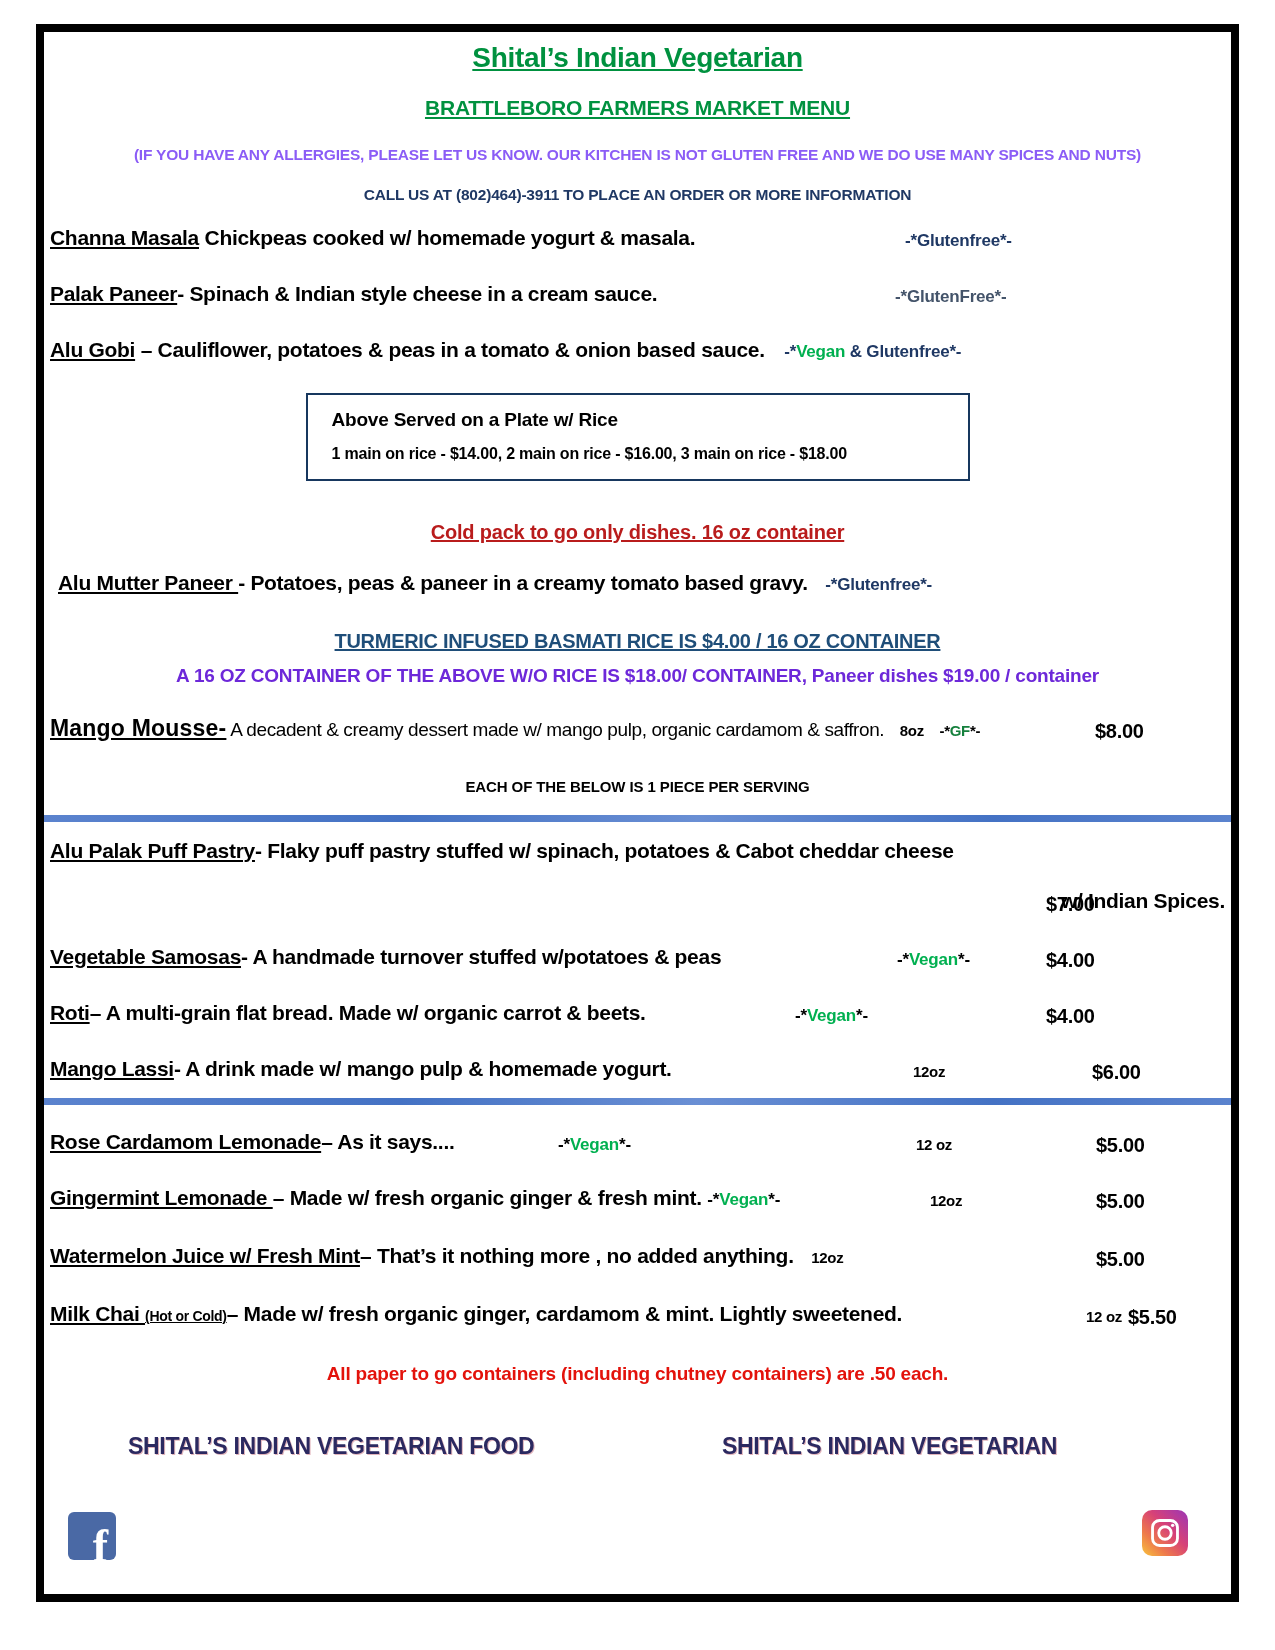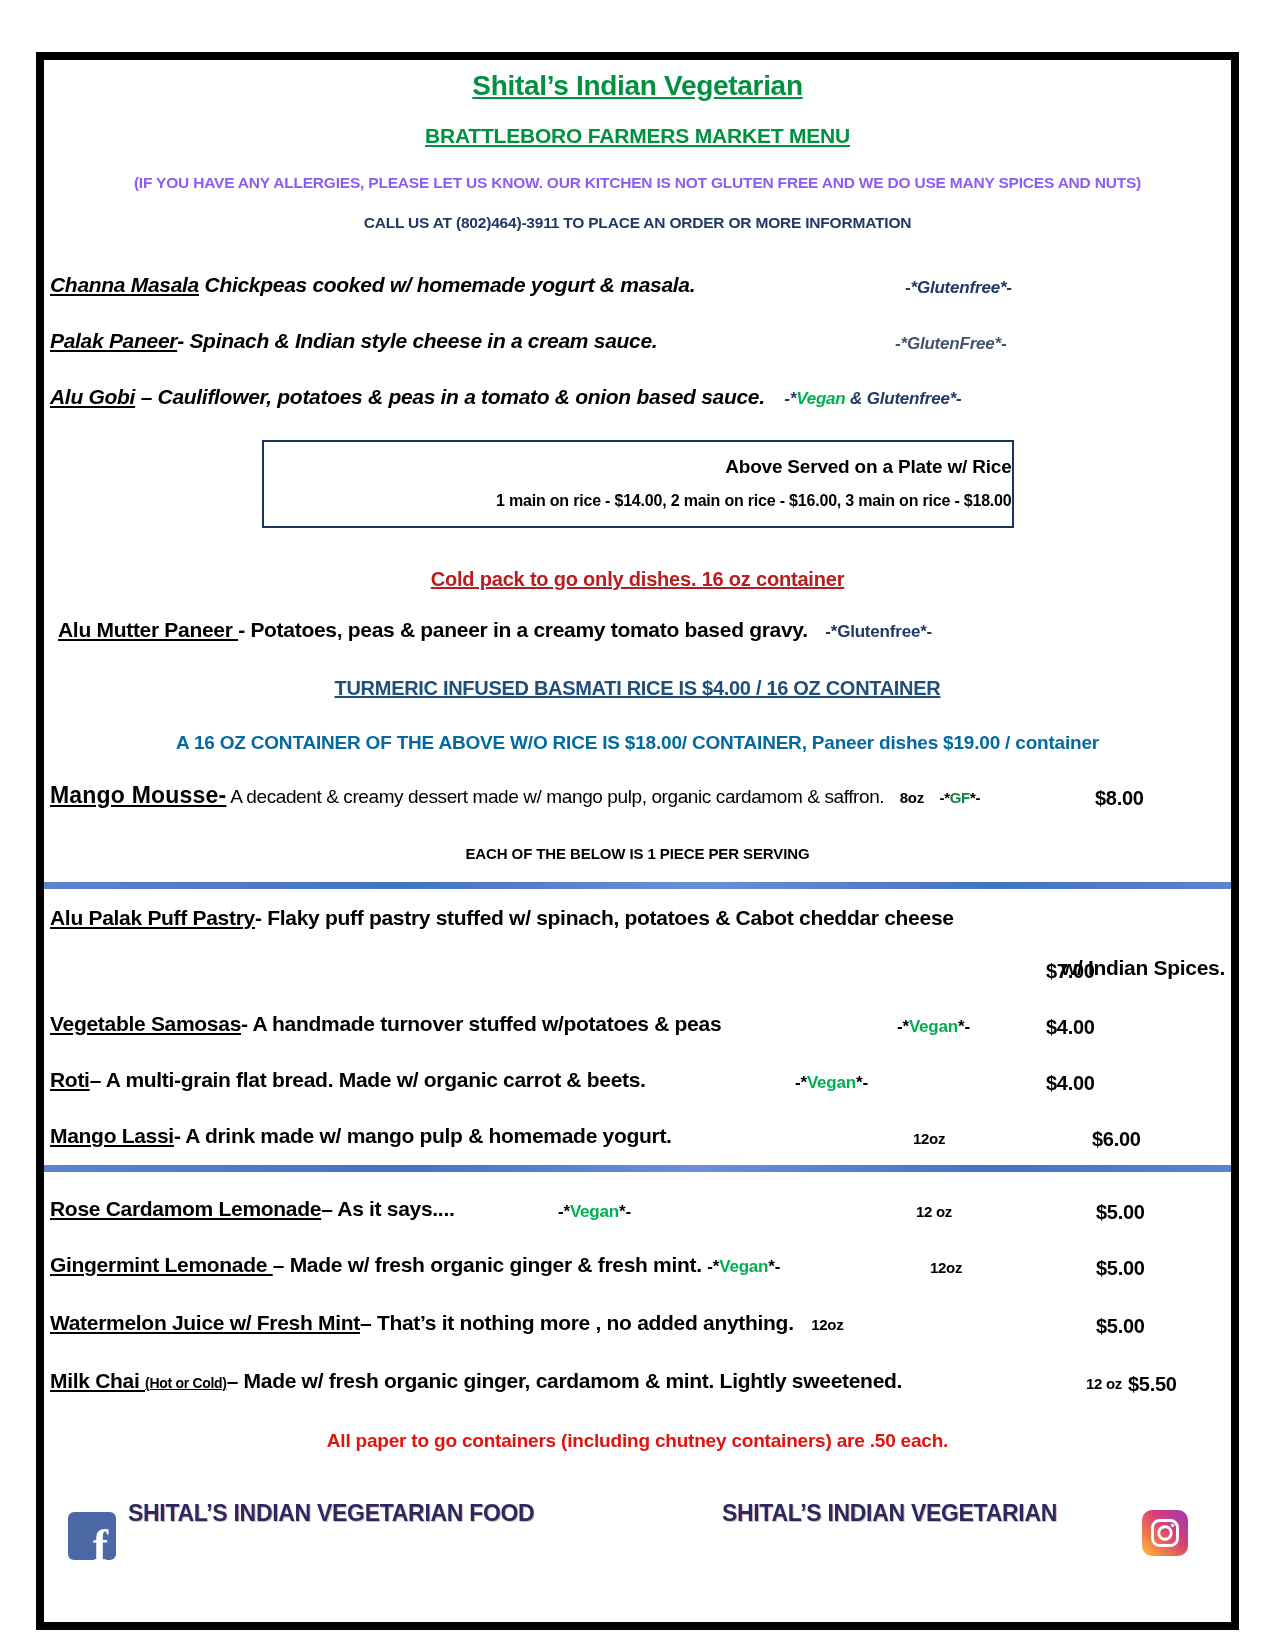--- a/index.html
+++ b/index.html
@@ -3,21 +3,21 @@
 <meta charset="utf-8">
 <style>
   * { margin:0; padding:0; box-sizing:border-box; }
   html,body { background:#fff; }
   body {
     width:1275px; height:1650px; position:relative;
     font-family:"Liberation Sans", sans-serif;
     color:#000;
   }
   .frame {
-    position:absolute; left:36px; top:52px;
+    position:absolute; left:36px; top:24px;
     width:1203px; height:1578px;
     border:8px solid #000; background:#fff;
   }
   .content { position:relative; width:100%; height:100%; padding:0 6px; }
 
   .center { text-align:center; }
   .u { text-decoration:underline; }
 
   .title {
     margin-top:10px; font-size:28px; font-weight:700;
@@ -29,55 +29,55 @@
   }
   .allergy {
     margin-top:26px; font-size:15.5px; font-weight:700; color:#8b5cf6;
     letter-spacing:-0.2px;
   }
   .call {
     margin-top:22px; font-size:15.5px; font-weight:700; color:#1f3864;
     letter-spacing:-0.2px;
   }
 
-  .rows { margin-top:38px;font-style:italic; }
+  .rows { margin-top:19px; }
   .row {
     position:relative; font-size:21px; font-weight:700;
     letter-spacing:-0.3px; line-height:30px; margin-bottom:26px;
     white-space:nowrap;
   }
   .row .nm { text-decoration:underline; }
   .abs { position:absolute; top:3px; }
   .tagline { font-size:17px; font-weight:700; letter-spacing:-0.2px; }
   .navy { color:#1f3864; }
   .grayblue { color:#44546a; font-weight:600; }
   .vegan { color:#00b050; }
   .size { font-size:15px; font-weight:700; }
   .price { font-size:20px; font-weight:700; }
 
   .ricebox {
-    margin:26px auto 0; width:752px;
-    border:2px solid #17375e; padding:14px 0 16px;
-    text-align:right;
+    margin:26px auto 0; width:664px;
+    border:2px solid #17375e; padding:14px 24px 16px;
+    text-align:left;
   }
   .ricebox .l1 { font-size:19px; font-weight:700; letter-spacing:-0.2px; }
   .ricebox .l2 { margin-top:14px; font-size:16px; font-weight:700; letter-spacing:-0.2px; }
 
   .coldhead {
     margin-top:40px; font-size:20px; font-weight:700; color:#b91c1c;
     text-decoration:underline; letter-spacing:-0.2px;
   }
   .mutter { margin-top:24px; padding-left:8px; margin-bottom:0; }
 
   .turmeric {
     margin-top:30px; font-size:20px; font-weight:700; color:#1f4e79;
     text-decoration:underline; letter-spacing:-0.3px;
   }
   .containerline {
-    margin-top:32px; font-size:19px; font-weight:700; color:#0369a1;
+    margin-top:12px; font-size:19px; font-weight:700; color:#6d28d9;
     letter-spacing:-0.2px;
   }
 
   .mousse { margin-top:26px; margin-bottom:0; }
   .mousse .mname { font-size:23px; font-weight:700; text-decoration:underline; letter-spacing:0.2px; }
   .mousse .mdesc { font-size:19px; font-weight:500; letter-spacing:-0.4px; }
 
   .eachnote { margin-top:32px; font-size:15px; font-weight:700; letter-spacing:-0.1px; }
 
   .divider {

